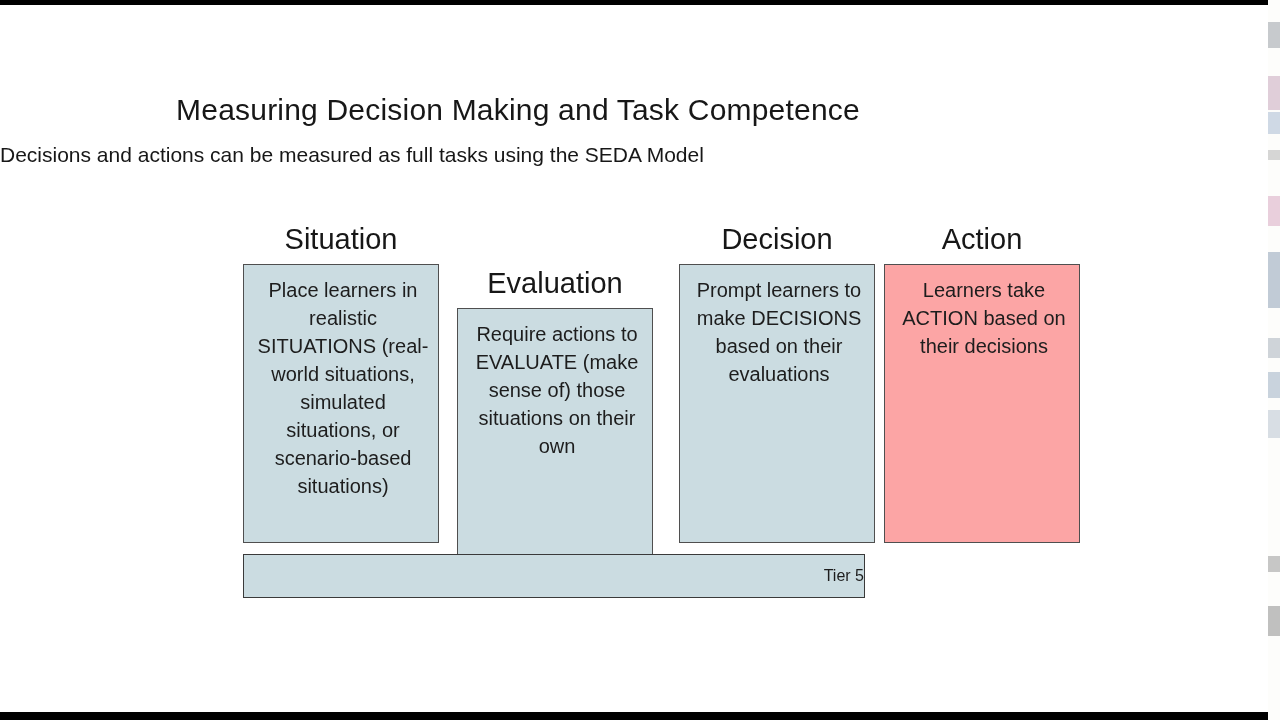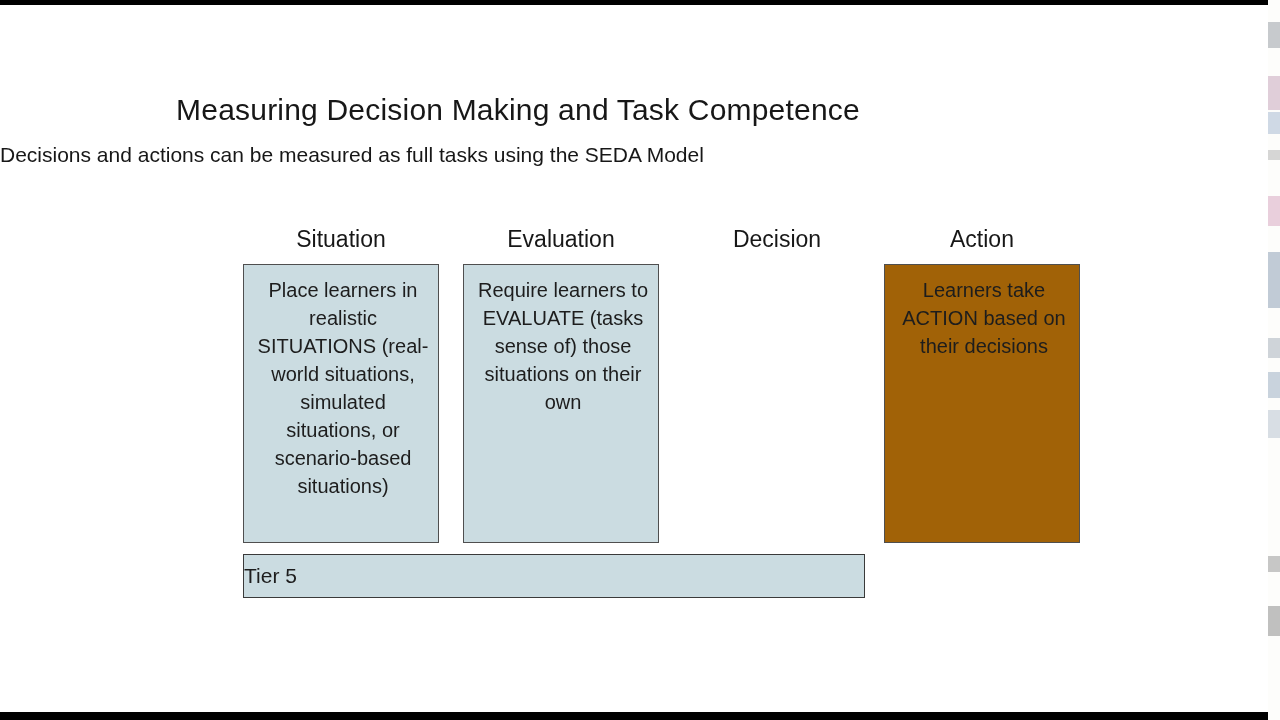--- a/index.html
+++ b/index.html
@@ -91,55 +91,55 @@
     width: 838px;
     height: 380px;
   }
 
   .col {
     position: absolute;
     top: 0;
     width: 196px;
   }
   .col-0 { left: 0px;   }
-  .col-1 { left: 220px; }
+  .col-1 { left: 214px; margin-top: 44px; }
   .col-2 { left: 436px; }
   .col-3 { left: 641px; }
 
   .col-head {
     height: 44px;
     text-align: center;
-    font-size: 23px;
+    font-size: 29px;
     line-height: 38px;
     color: #171717;
     white-space: nowrap;
   }
 
   .col-box {
     box-sizing: border-box;
     height: 279px;
     border: 1.6px solid #4f4f4f;
     padding: 11px 8px 8px 12px;
     text-align: center;
     font-size: 20px;
     line-height: 28px;
     color: #1d1d1d;
   }
   .tone-light { background: #cbdce1; }
-  .tone-dark  { background: #a16207; }
+  .tone-dark  { background: #fca5a5; }
 
   
   .tier {
     position: absolute;
     box-sizing: border-box;
     top: 334px;
     height: 44px;
     border: 1.6px solid #3a3a3a;
-    text-align: left;
-    font-size: 21px;
+    text-align: right;
+    font-size: 16px;
     line-height: 41px;
     color: #1d1d1d;
   }
   #tier-5 { left: 0px;   width: 622px; }
   #tier-6 { left: 641px; width: 196px; }
 </style>
 </head>
 <body>
 
 <div id="screen">
@@ -154,25 +154,26 @@
 
     <div id="seda">
 
       <div class="col col-0">
         <div class="col-head">Situation</div>
         <div class="col-box tone-light">Place learners in realistic SITUATIONS (real-world situations, simulated situations, or scenario-based situations)</div>
       </div>
 
       <div class="col col-1">
         <div class="col-head">Evaluation</div>
-        <div class="col-box tone-light">Require learners to EVALUATE (tasks sense of) those situations on their own</div>
+        <div class="col-box tone-light">Require actions to EVALUATE (make sense of) those situations on their own</div>
       </div>
 
       <div class="col col-2">
         <div class="col-head">Decision</div>
+        <div class="col-box tone-light">Prompt learners to make DECISIONS based on their evaluations</div>
       </div>
 
       <div class="col col-3">
         <div class="col-head">Action</div>
         <div class="col-box tone-dark">Learners take ACTION based on their decisions</div>
       </div>
 
       <div class="tier tone-light" id="tier-5">Tier 5</div>
 
 

